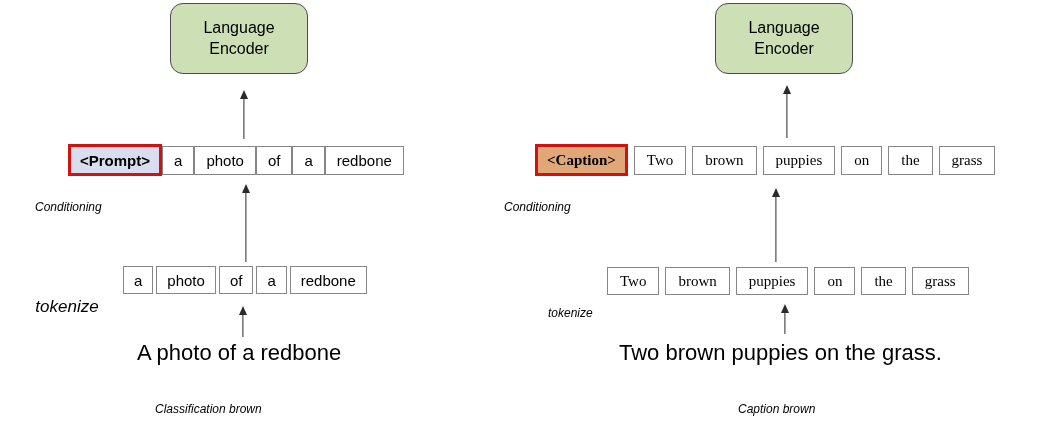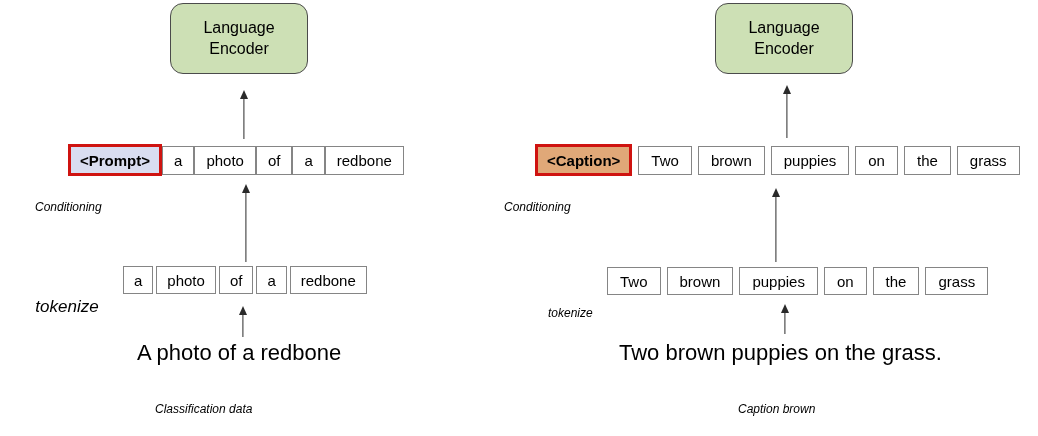--- a/index.html
+++ b/index.html
@@ -27,21 +27,21 @@
   .token-row{position:absolute;display:flex;align-items:center;}
   .token{
     display:inline-flex;align-items:center;justify-content:center;
     background:#ffffff;
     border:1.5px solid var(--token-border,#858585);
     font-size:15px;height:29px;padding:0 11px;
     box-sizing:border-box;white-space:nowrap;
   }
   .row2 .token{height:28px;padding:0 10px;}
   .row2{gap:3px;}
-  .right-row{gap:6px;}
+  .right-row{gap:6px;font-family:Liberation Serif, serif;}
   .right-row .token{padding:0 12px;}
   .special{
     display:inline-flex;align-items:center;justify-content:center;
     border:3px solid var(--special-border,#cf1310);
     font-weight:bold;font-size:15px;
     height:32px;padding:0 9px;box-sizing:border-box;white-space:nowrap;
   }
   .special.prompt{background:var(--prompt-fill,#d9ddf0);}
   .special.caption{background:var(--caption-fill,#e0a878);}
   
@@ -95,21 +95,21 @@
   </div>
 
   <div class="label-block" style="left:1px;top:297px;width:132px;">
     <div>tokenize</div>
   </div>
 
   <div class="arrow" style="left:238px;top:306px;height:31px;"></div>
 
   <div class="sentence" style="left:137px;top:340px;">A photo of a redbone</div>
 
-  <div class="label" style="left:155px;top:402px;">Classification data</div>
+  <div class="label" style="left:155px;top:402px;">Classification brown</div>
 
   <div class="encoder" style="left:715px;top:3px;">
     <span>Language Encoder</span>
   </div>
 
   <div class="arrow" style="left:782px;top:85px;height:53px;"></div>
 
   <div class="token-row right-row" style="left:535px;top:144px;">
     <span class="special caption">&lt;Caption&gt;</span>
     <span class="token">Two</span>

